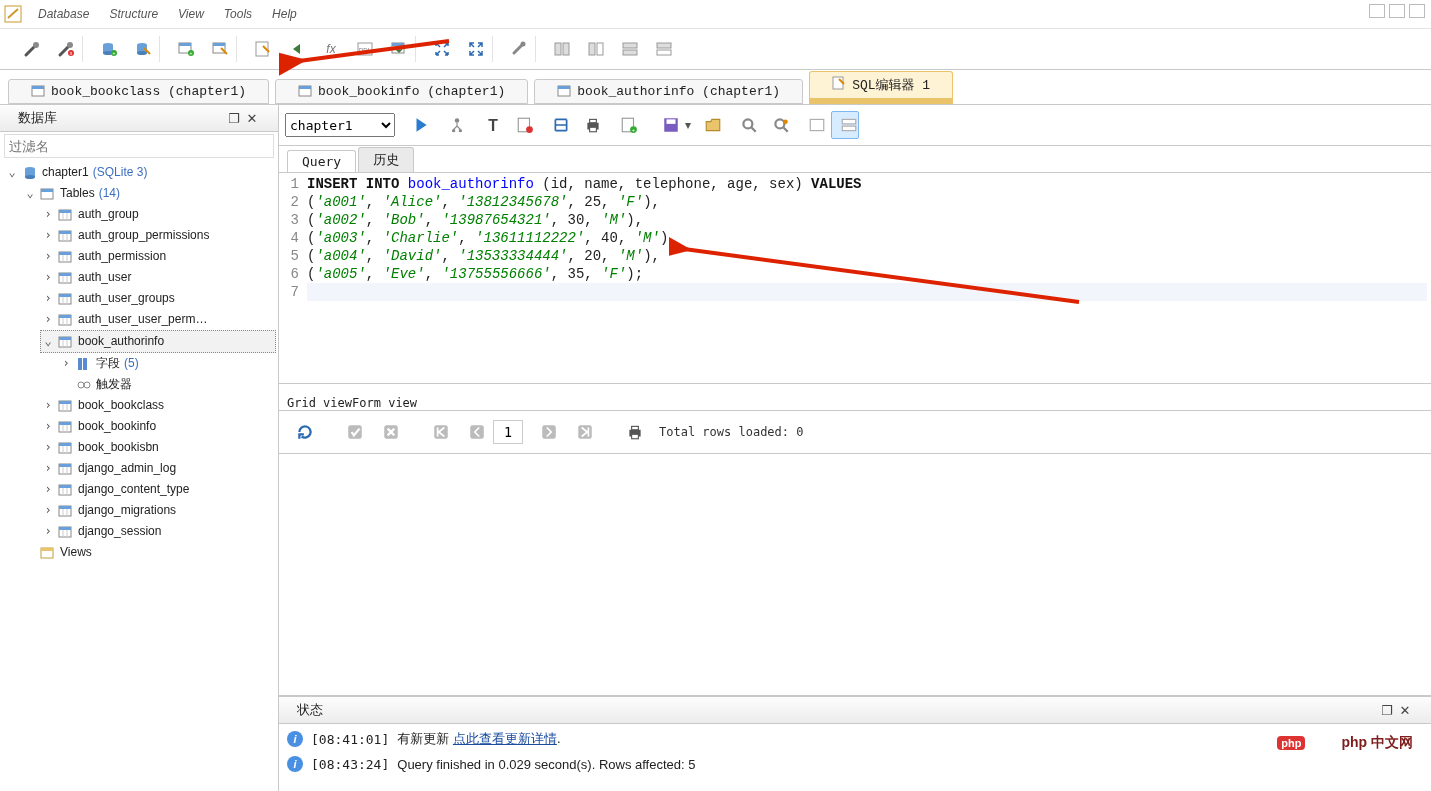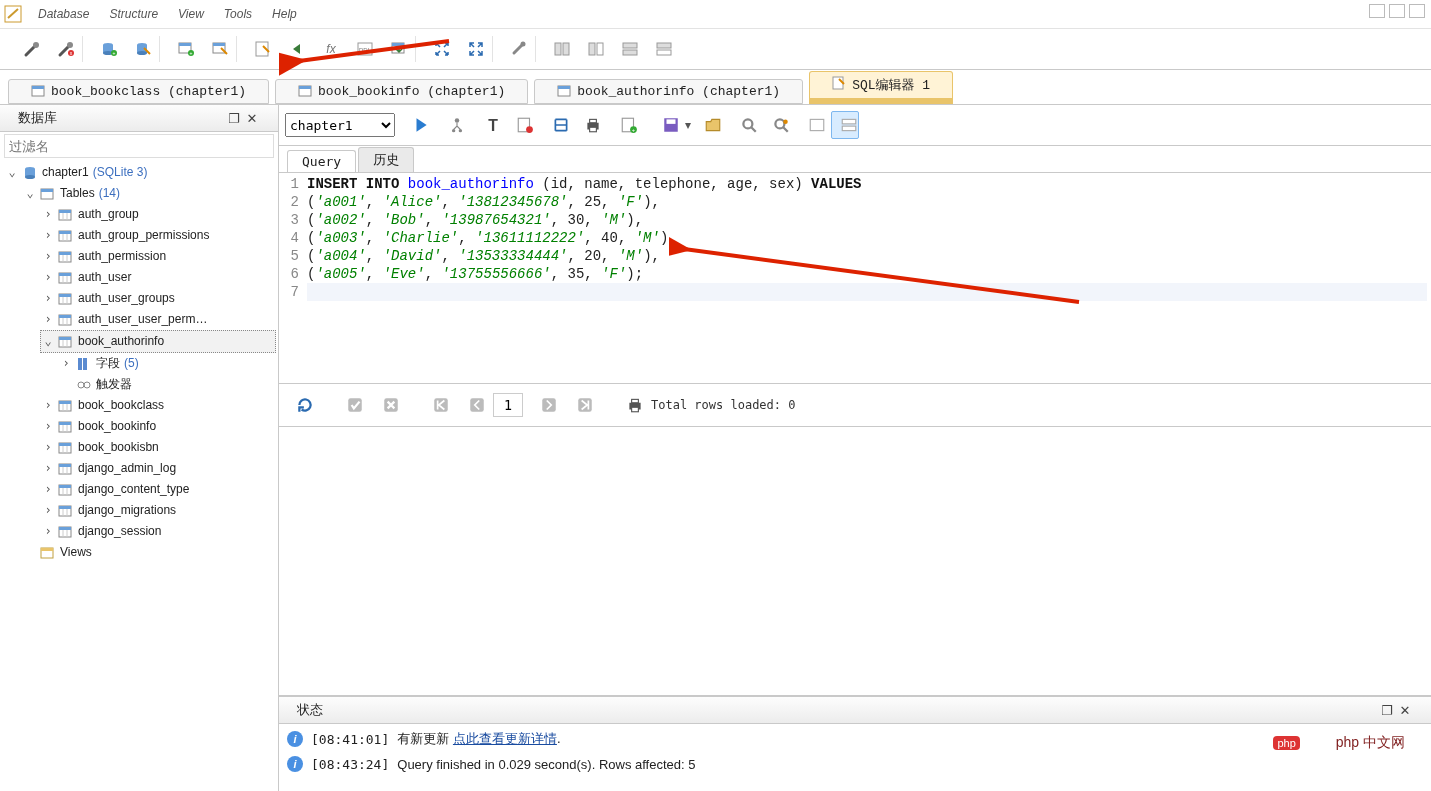--- a/index.html
+++ b/index.html
@@ -57,29 +57,29 @@
   .code{flex:1;padding:2px 4px;white-space:pre;position:relative;}
   .code .line{height:18px;}
   .code .line.current{background:#f2f5fb;}
   .kw{font-weight:bold;color:#111;}
   .id{color:var(--sql-ident);}
   .s{color:var(--sql-str);font-style:italic;}
   .results-tabs{display:flex;height:26px;align-items:flex-end;padding-left:8px;border-bottom:1px solid var(--border);}
   .results-tabs .etab{font-family:Consolas,monospace;}
   .results-bar{display:flex;align-items:center;gap:6px;padding:4px 6px;height:34px;border-bottom:1px solid var(--border);}
   .results-bar .pg{width:24px;height:20px;border:1px solid #ccc;text-align:center;font-family:Consolas,monospace;}
-  .results-bar .msg{font-family:Consolas,monospace;color:#333;}
+  .results-bar .msg{font-family:Consolas,monospace;color:#333;margin-left:8px;}
   .results-area{flex:1;background:#fff;border-bottom:1px solid var(--border);}
   .status-pane{border-top:1px solid var(--border);}
   .status-body{padding:2px 6px;min-height:70px;}
   .status-line{display:flex;align-items:center;gap:8px;padding:4px 2px;font-size:13px;}
   .status-line .ts{font-family:Consolas,monospace;}
   .status-line a{color:var(--link);text-decoration:underline;}
   .info-icon{width:16px;height:16px;border-radius:8px;background:#4a90e2;color:#fff;display:flex;align-items:center;justify-content:center;font-weight:bold;font-size:11px;font-style:italic;}
-  .watermark{position:absolute;right:20px;bottom:44px;color:#bbb;font-weight:normal;font-size:14px;background:rgba(255,255,255,0.7);padding:2px 6px;border-radius:6px;display:flex;align-items:center;gap:4px;}
+  .watermark{position:absolute;right:12px;bottom:44px;color:#bbb;font-weight:bold;font-size:14px;background:rgba(255,255,255,0.7);padding:2px 6px;border-radius:6px;display:flex;align-items:center;gap:4px;}
   .win-ctrls{position:absolute;top:4px;right:6px;display:flex;gap:4px;}
   .win-ctrls div{width:14px;height:12px;border:1px solid #bbb;}
   
   .arrow{position:absolute;pointer-events:none;}
 </style>
 </head>
 <body>
 
 <div class="win-ctrls">
   <div></div>
@@ -658,20 +658,24 @@
           <div>2</div>
           <div>3</div>
           <div>4</div>
           <div>5</div>
           <div>6</div>
           <div>7</div>
         </div>
       <div class="code" id="sql-code"><div class="line"><span class="kw">INSERT INTO </span><span class="id">book_authorinfo</span><span> (id, name, telephone, age, sex) </span><span class="kw">VALUES</span></div><div class="line"><span>(</span><span class="s">'a001'</span><span>, </span><span class="s">'Alice'</span><span>, </span><span class="s">'13812345678'</span><span>, 25, </span><span class="s">'F'</span><span>),</span></div><div class="line"><span>(</span><span class="s">'a002'</span><span>, </span><span class="s">'Bob'</span><span>, </span><span class="s">'13987654321'</span><span>, 30, </span><span class="s">'M'</span><span>),</span></div><div class="line"><span>(</span><span class="s">'a003'</span><span>, </span><span class="s">'Charlie'</span><span>, </span><span class="s">'13611112222'</span><span>, 40, </span><span class="s">'M'</span><span>),</span></div><div class="line"><span>(</span><span class="s">'a004'</span><span>, </span><span class="s">'David'</span><span>, </span><span class="s">'13533334444'</span><span>, 20, </span><span class="s">'M'</span><span>),</span></div><div class="line"><span>(</span><span class="s">'a005'</span><span>, </span><span class="s">'Eve'</span><span>, </span><span class="s">'13755556666'</span><span>, 35, </span><span class="s">'F'</span><span>);</span></div><div class="line current"><span></span></div></div>
     </div>
 
+    <div class="results-tabs">
+      <div class="etab active">Grid view</div>
+      <div class="etab">Form view</div>
+    </div>
 
     <div class="results-bar">
       <div class="tb-btn">
           <svg viewBox="0 0 16 16">
             <path d="M3 8a5 5 0 1 1 2 4" fill="none" stroke="#2a6ab0" stroke-width="2"></path>
             <path d="M3 14 L3 10 L7 10" fill="none" stroke="#2a6ab0" stroke-width="2"></path>
           </svg>
         </div>
       <div style="width:8px"></div>
       <div class="tb-btn">

